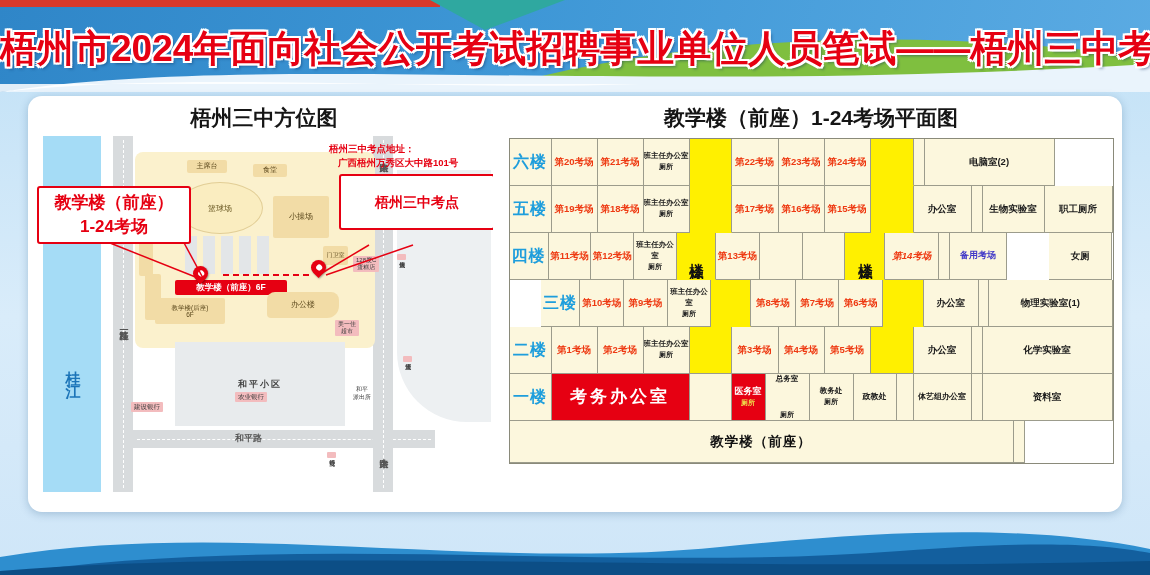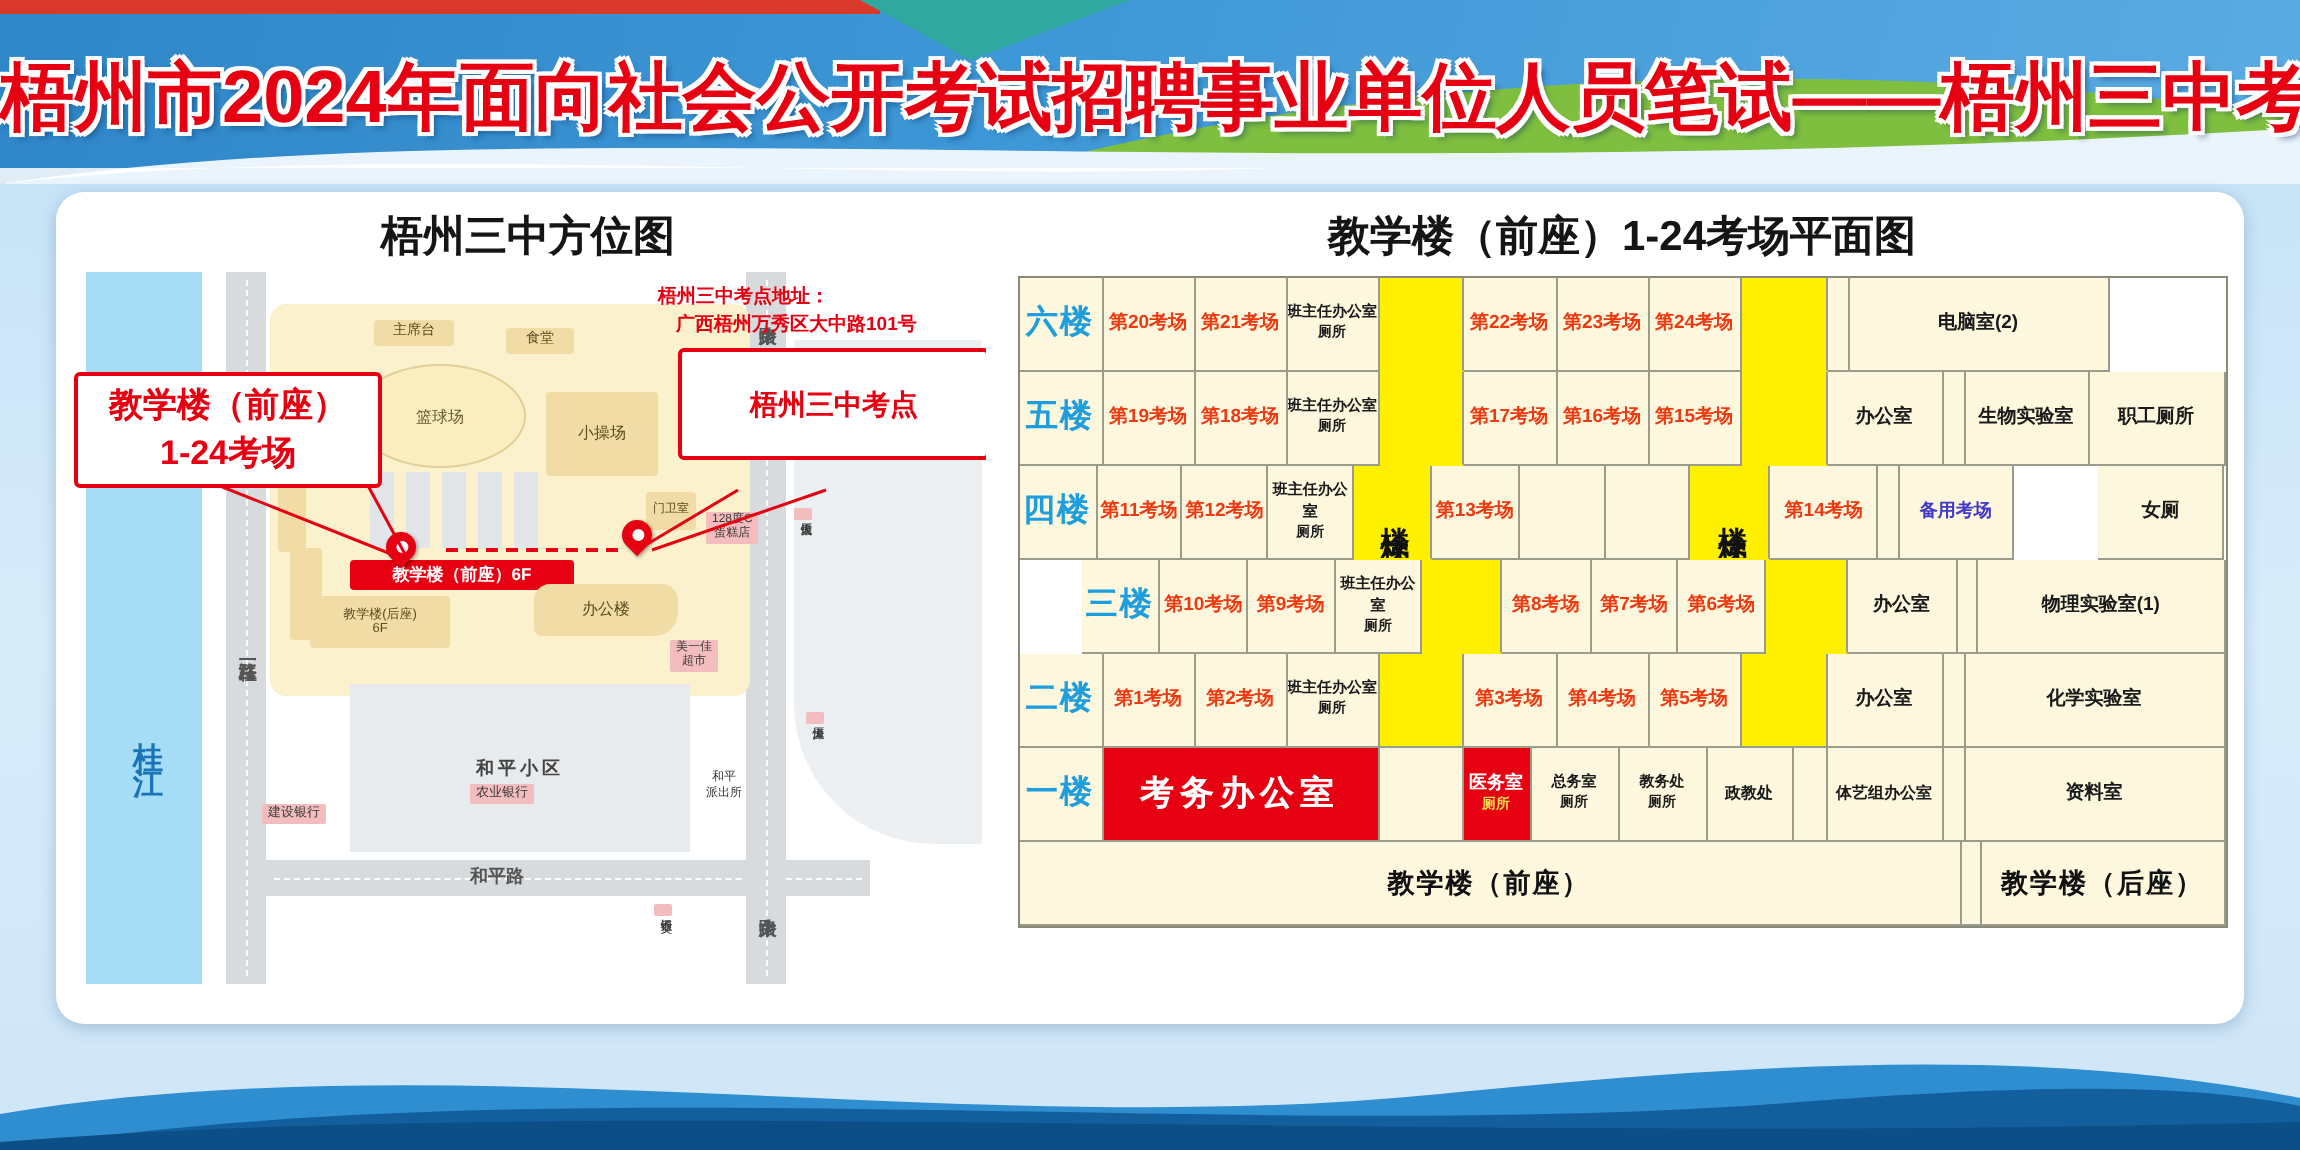--- a/index.html
+++ b/index.html
@@ -245,21 +245,21 @@
             </div>
             <div class="cell c-stair" style="width: 42px;">
               <span class="vtxt">楼梯</span>
             </div>
             <div class="cell c-exam" style="width: 47px;">第13考场</div>
             <div class="cell c-room" style="width: 46px;"></div>
             <div class="cell c-room" style="width: 46px;"></div>
             <div class="cell c-stair" style="width: 43px;">
               <span class="vtxt">楼梯</span>
             </div>
-            <div class="cell c-exam" style="width: 58px;">第14考场</div>
+            <div class="cell c-exam" style="width: 58px; font-style: italic;">第14考场</div>
             <div class="cell c-room" style="width: 11px;"></div>
             <div class="cell c-backup" style="width: 62px;">备用考场</div>
             <div class="cell c-room" style="width: 68px; margin-left: 42px;">女厕</div>
           </div>
           <div class="frow">
             <div class="cell floor-label" style="width: 42px; margin-left: 31px;">三楼</div>
             <div class="cell c-exam" style="width: 46px;">第10考场</div>
             <div class="cell c-exam" style="width: 46px;">第9考场</div>
             <div class="cell c-small" style="width: 46px;">
               <div>班主任办公室</div>
@@ -292,38 +292,37 @@
             <div class="cell c-room" style="width: 130px;">化学实验室</div>
           </div>
           <div class="frow">
             <div class="cell floor-label" style="width: 42px;">一楼</div>
             <div class="cell c-redbig" style="width: 138px;">考务办公室</div>
             <div class="cell c-room" style="width: 42px;"></div>
             <div class="cell c-redsm" style="width: 34px;">
               <div>医务室</div>
               <div class="sub">厕所</div>
             </div>
-            <div class="cell c-small" style="width: 44px;">
+            <div class="cell c-small" style="width: 44px; justify-content: space-between;">
               <div>总务室</div>
               <div class="sub">厕所</div>
             </div>
             <div class="cell c-small" style="width: 44px;">
               <div>教务处</div>
               <div class="sub">厕所</div>
             </div>
             <div class="cell c-room-xs" style="width: 43px;">政教处</div>
             <div class="cell c-room" style="width: 17px;"></div>
             <div class="cell c-room-xs" style="width: 58px;">体艺组办公室</div>
             <div class="cell c-room" style="width: 11px;"></div>
             <div class="cell c-room" style="width: 130px;">资料室</div>
           </div>
           <div class="frow footer">
             <div class="cell c-footer" style="width: 504px;">教学楼（前座）</div>
             <div class="cell " style="width: 11px;"></div>
-            <div class="cell c-footer" style="width: 130px;">教学楼（后座）</div>
           </div>
         </div>
     </div>
   </div>
 
 
   <svg class="waves" width="1150" height="62" viewBox="0 0 1150 62">
     <path d="M0,44 C 230,6 480,58 720,34 C 900,16 1030,12 1150,36 L1150,62 L0,62 Z" fill="#2E8ECF"></path>
     <path d="M0,62 C 280,18 620,60 900,38 C 1030,28 1100,30 1150,40 L1150,62 Z" fill="#135F9E"></path>
     <path d="M0,58 C 300,34 700,60 1150,48 L1150,62 L0,62 Z" fill="#0C4E86"></path>

